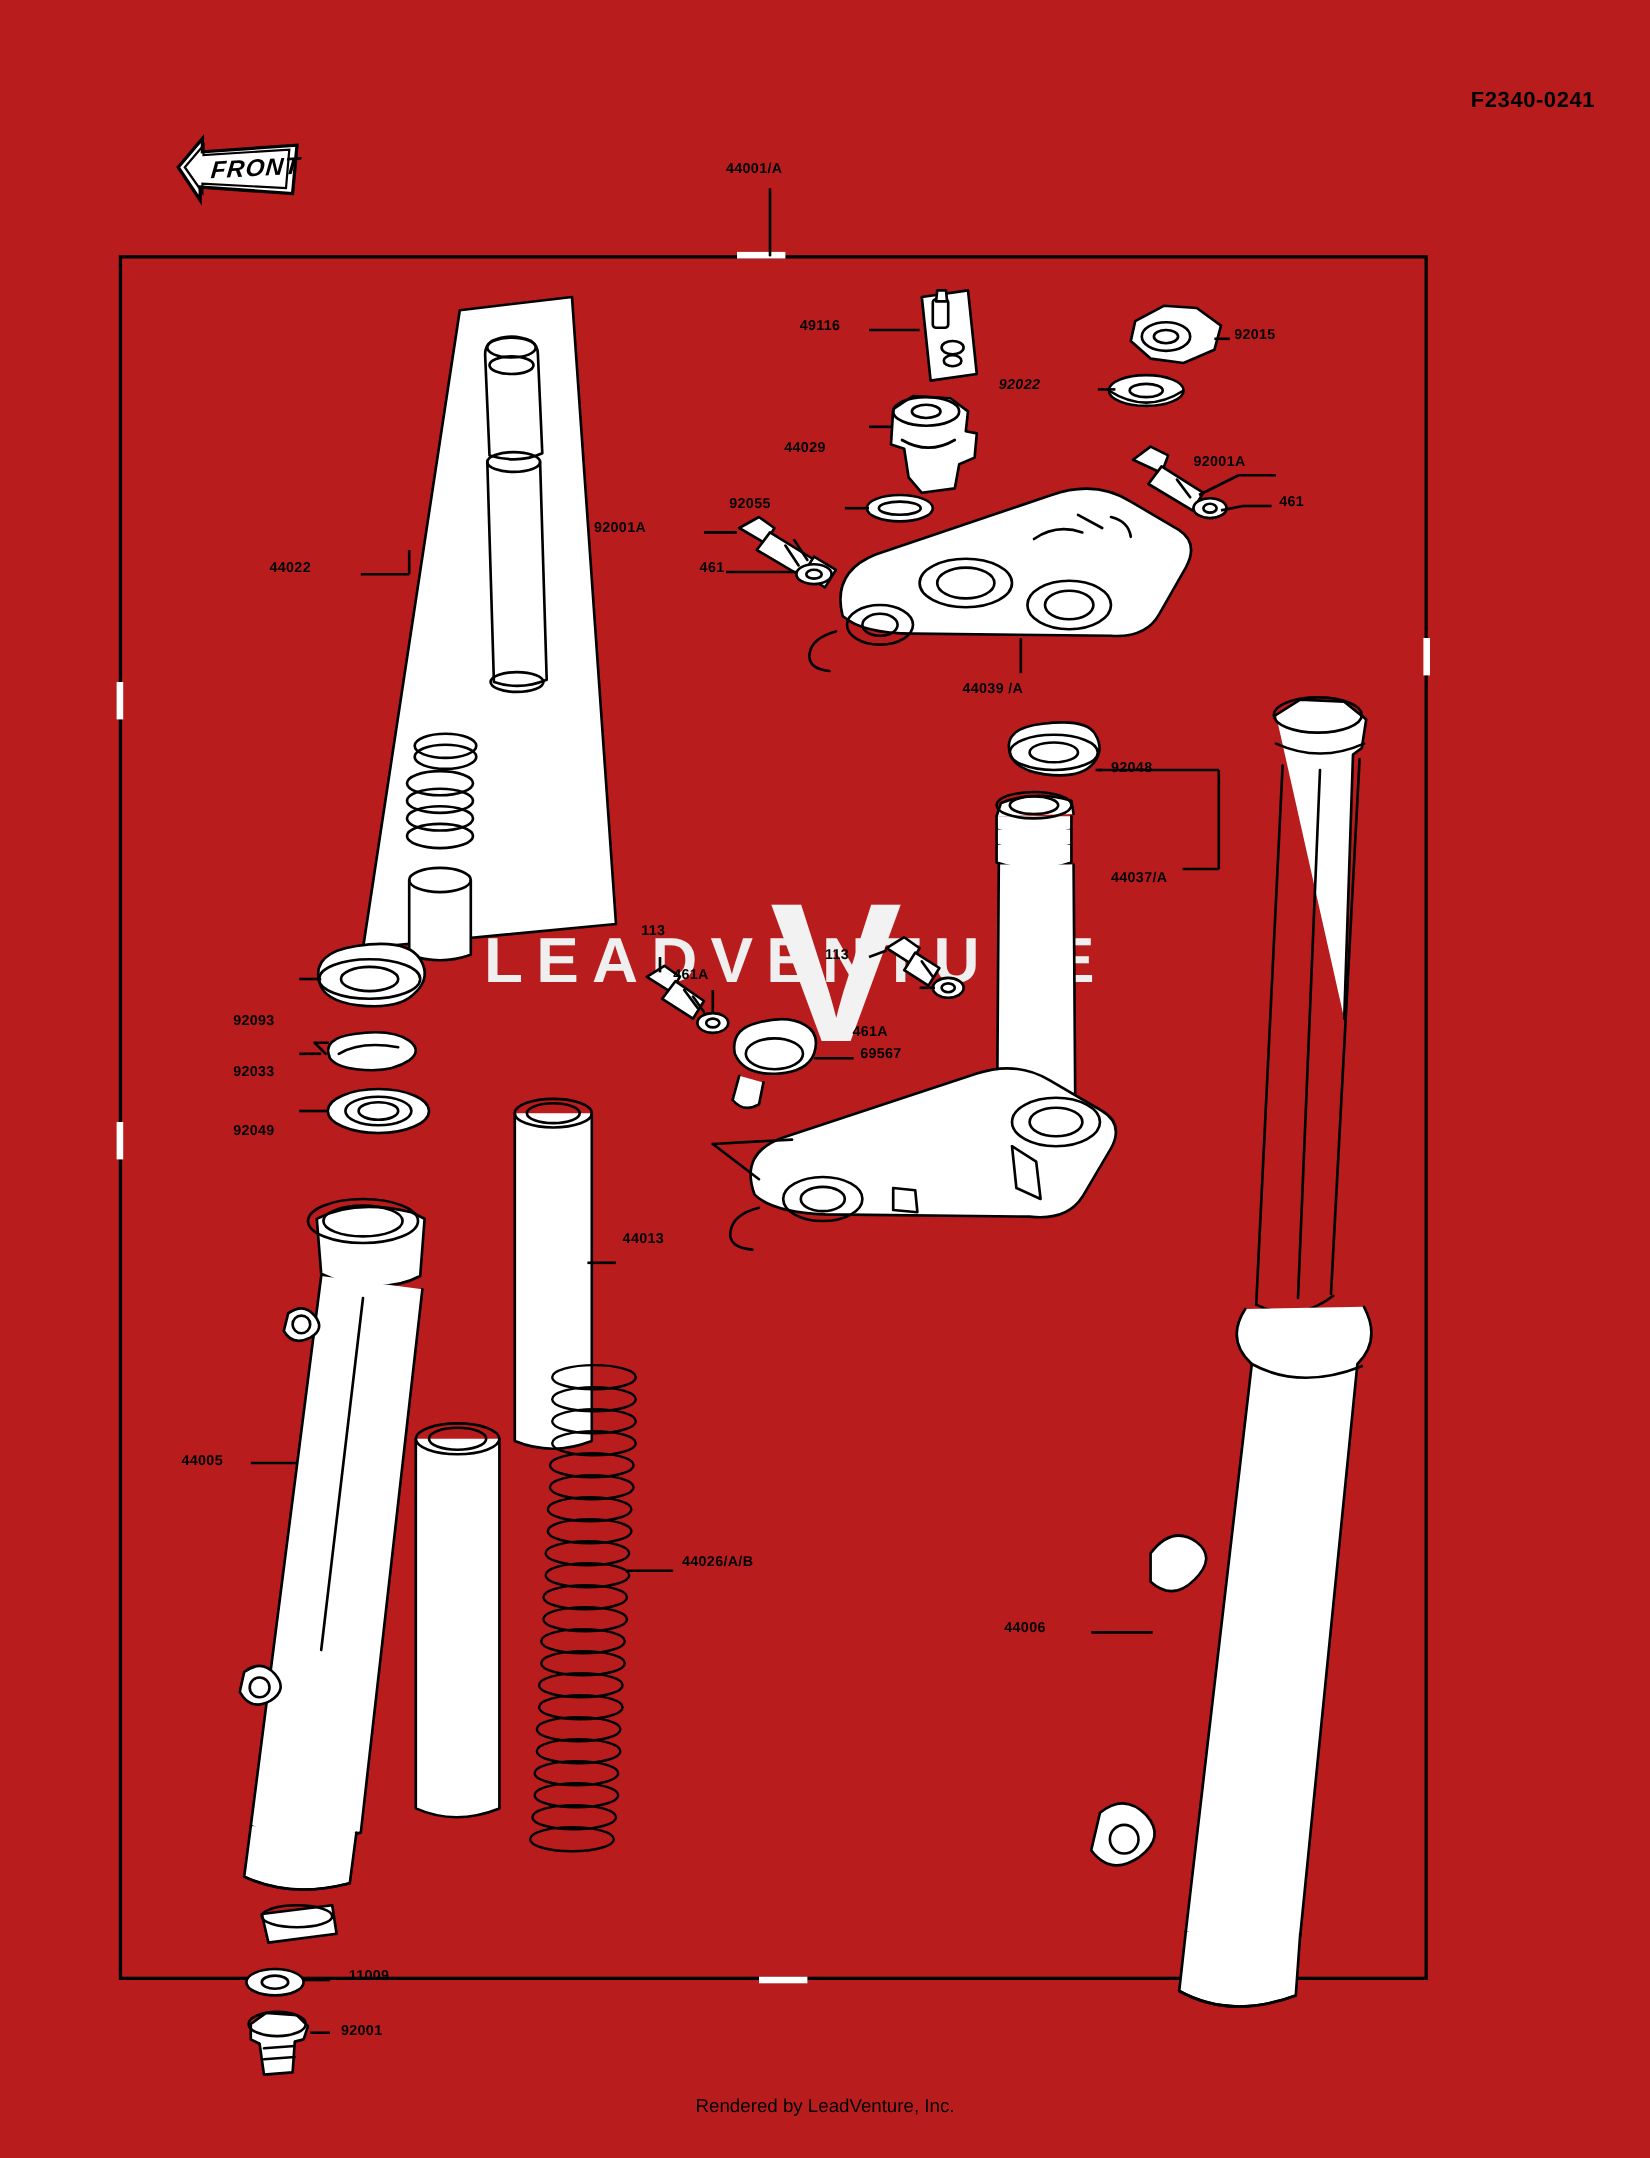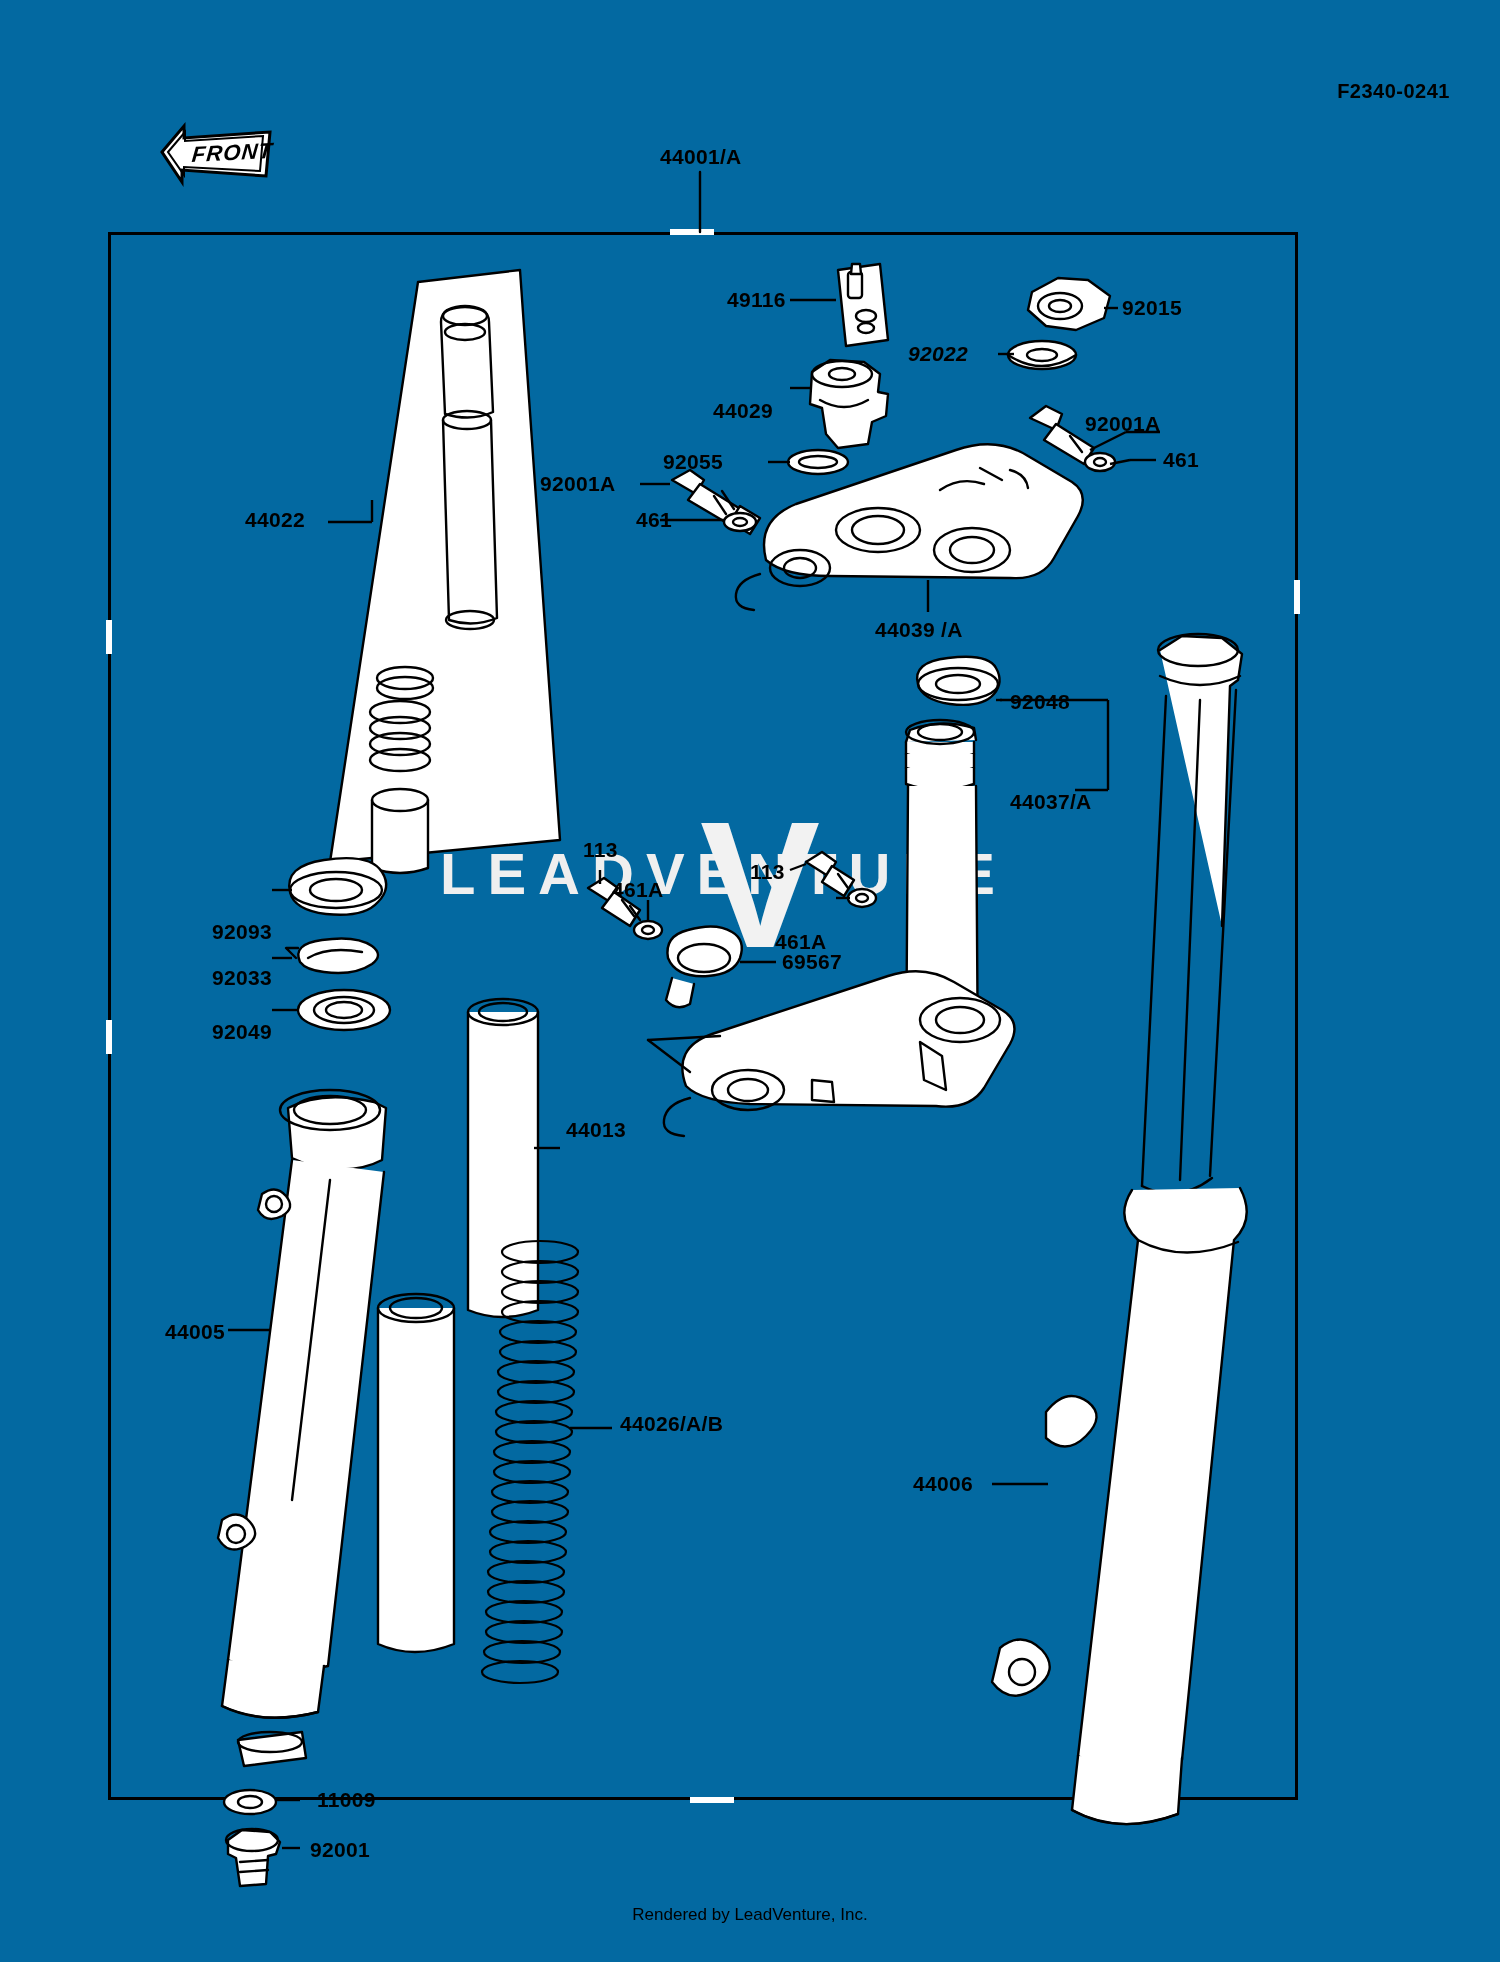--- a/index.html
+++ b/index.html
@@ -9,21 +9,21 @@
   }
   body {
     font-family: "Liberation Sans", sans-serif;
     color: #000000;
   }
   .page {
     position: relative;
     width: 1500px;
     height: 1962px;
     margin: 0 auto;
-    background: #0369a1;
+    background: #b91c1c;
     overflow: hidden;
   }
   .diagram-code {
     position: absolute;
     right: 50px;
     top: 80px;
     font-size: 20px;
     font-weight: bold;
     letter-spacing: 0.5px;
   }
@@ -36,21 +36,21 @@
     border: 3px solid #000;
     box-sizing: border-box;
   }
   
   .notch {
     position: absolute;
     background: #ffffff;
   }
   .label {
     position: absolute;
-    font-size: 21px;
+    font-size: 13px;
     font-weight: bold;
     white-space: nowrap;
     letter-spacing: 0.3px;
   }
   .front-arrow {
     position: absolute;
     left: 158px;
     top: 118px;
     width: 120px;
     height: 70px;

